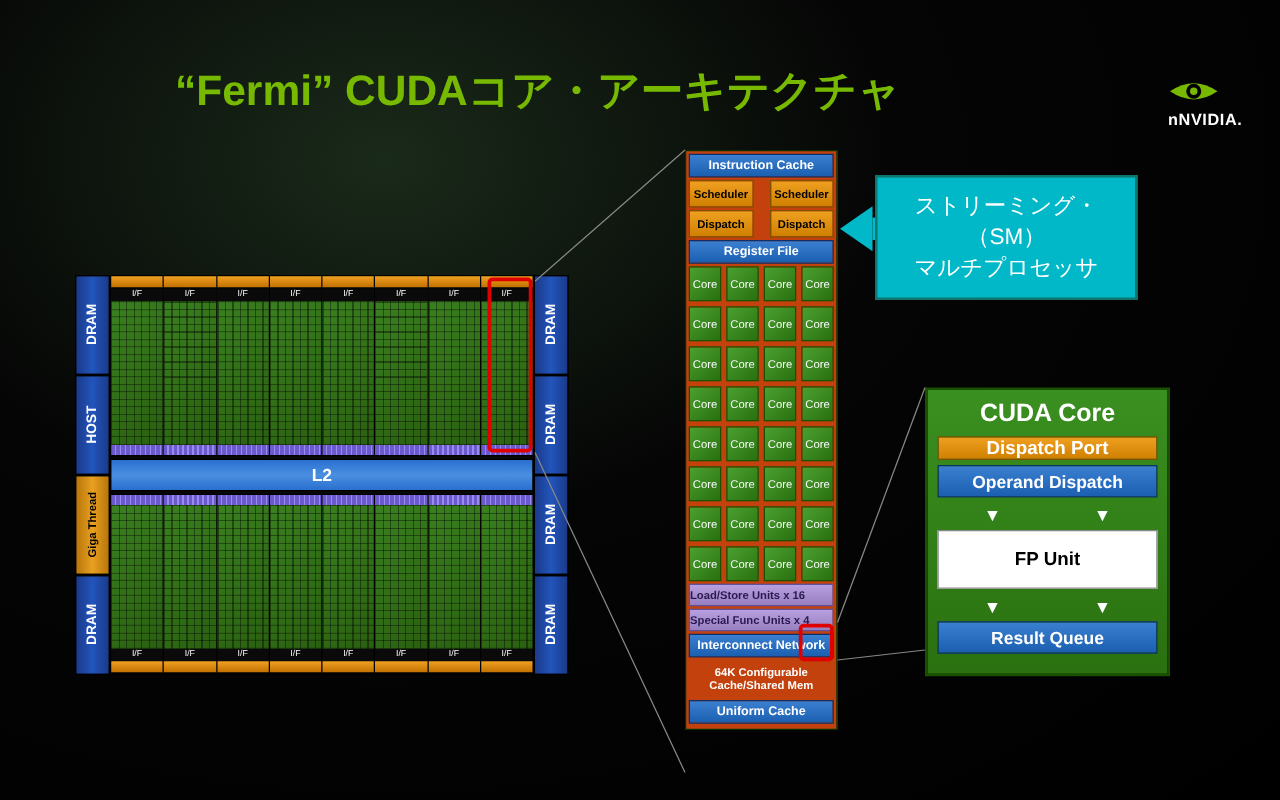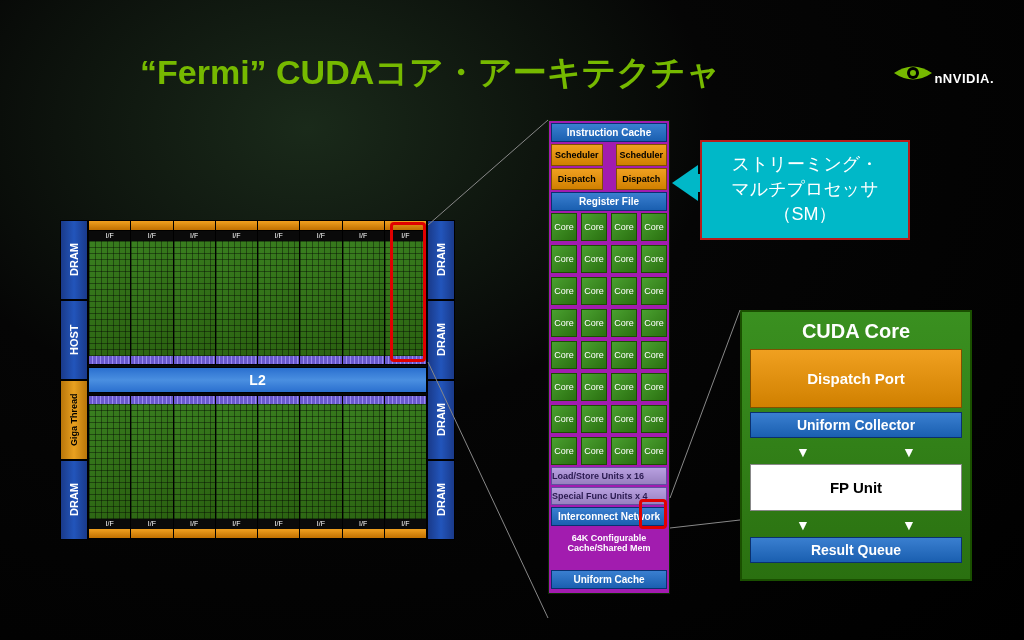--- a/index.html
+++ b/index.html
@@ -10,21 +10,21 @@
     color: #fff;
     position: relative;
     overflow: hidden;
   }
   .title {
     position: absolute; top: 50px; left: 140px;
     color: #76b900; font-size: 34px; font-weight: bold;
   }
   .logo {
     position: absolute; top: 60px; right: 30px;
-    display: flex; align-items: flex-end;
+    display: flex; flex-direction: column; align-items: flex-start;
   }
   .logo-eye {
     width: 42px; height: 26px; position: relative;
   }
   .logo-eye svg { width: 100%; height: 100%; }
   .logo-text { color: #fff; font-size: 13px; font-weight: bold; letter-spacing: 0.5px; margin-top: 2px; }
   .logo-text .n { color: #fff; }
 
   
   .chip {
@@ -70,21 +70,21 @@
   }
   .red-highlight {
     position:absolute; border: 3px solid #e00000; border-radius:4px;
     pointer-events:none;
   }
 
   
   .sm {
     position: absolute; left: 548px; top: 120px;
     width: 122px;
-    background: #a21caf; border: 1px solid #0a3000;
+    background: #c2410c; border: 1px solid #0a3000;
     padding: 2px;
   }
   .sm-bar {
     background: linear-gradient(#3a7fd0,#1a5fb0);
     color:#fff; font-size:10px; font-weight:bold;
     text-align:center; padding:3px 0; margin-bottom:2px;
     border:1px solid #0a3070;
   }
   .sm-pair { display:flex; gap:13px; margin-bottom:2px; }
   .sm-pair > div {
@@ -99,54 +99,54 @@
     border:1px solid #1a5000;
   }
   .sm-purple {
     background: linear-gradient(#b8a0e0,#9880c0);
     color:#2a1a50; font-size:9px; font-weight:bold;
     text-align:left; padding:3px 0; margin-bottom:2px;
     border:1px solid #6050a0;
   }
   .sm-text {
     color:#fff; font-size:9px; font-weight:bold;
-    text-align:center; padding:5px 2px; margin-bottom:12px;
+    text-align:center; padding:5px 2px; margin-bottom:2px;
   }
 
   
   .callout {
     position:absolute; left: 700px; top: 140px;
     width: 210px;
-    background: #00b8c8; border: 2px solid #b91c1c;
+    background: #00b8c8; border: 2px solid #0f766e;
     color:#fff; font-size:18px; text-align:center;
     padding: 10px 6px; line-height:1.4;
   }
   .arrow-left {
     position:absolute; left: 672px; top: 165px;
     width:0; height:0;
     border-top: 18px solid transparent;
     border-bottom: 18px solid transparent;
     border-right: 26px solid #00b8c8;
   }
   .arrow-left::after{
     content:""; position:absolute; left:26px; top:-9px;
     width:6px; height:18px; background:#00b8c8;
   }
 
   
   .cuda {
     position:absolute; left: 740px; top: 310px;
-    width: 232px;
+    width: 196px;
     background: linear-gradient(#3a9020,#2a7010);
     border: 2px solid #1a5000;
     padding: 8px;
   }
   .cuda-title { color:#fff; font-size:20px; font-weight:bold; text-align:center; margin-bottom:6px; }
   .cuda-bar-o { background: linear-gradient(#f0a020,#d08000); color:#fff; font-weight:bold;
-    text-align:center; padding:20px; font-size:15px; border:1px solid #805000; margin-bottom:4px; }
+    text-align:center; padding:0; font-size:15px; border:1px solid #805000; margin-bottom:4px; }
   .cuda-bar-b { background: linear-gradient(#3a7fd0,#1a5fb0); color:#fff; font-weight:bold;
     text-align:center; padding:4px; font-size:14px; border:1px solid #0a3070; margin-bottom:8px; }
   .cuda-units { display:flex; gap:10px; justify-content:center; margin-bottom:8px; }
   .cuda-unit { background:#fff; color:#000; font-weight:bold; font-size:15px;
     padding:14px 10px; border:1px solid #888; flex:1; text-align:center; }
   .cuda-arrows { display:flex; justify-content:space-around; margin: -2px 0 4px; }
   .down-arrow { color:#fff; font-size:14px; }
 
   
   .zoom { position:absolute; pointer-events:none; }
@@ -335,28 +335,28 @@
   <div class="sm-purple">Special Func Units x 4</div>
   <div class="sm-bar">Interconnect Network</div>
   <div class="sm-text" id="cache-shared">64K Configurable<br>Cache/Shared Mem</div>
   <div class="sm-bar">Uniform Cache</div>
   <div class="red-highlight" style="left:90px; top:378px; width:28px; height:30px;"></div>
 </div>
 
 <div class="arrow-left"></div>
 <div class="callout">
   <div>ストリーミング・</div>
+  <div>（SM）</div>
   <div>マルチプロセッサ</div>
-  <div>（SM）</div>
 </div>
 
 <div class="cuda">
   <div class="cuda-title">CUDA Core</div>
   <div class="cuda-bar-o">Dispatch Port</div>
-  <div class="cuda-bar-b">Uniform Collector</div>
+  <div class="cuda-bar-b">Operand Dispatch</div>
   <div class="cuda-arrows">
       <span class="down-arrow">▼</span>
       <span class="down-arrow">▼</span>
     </div>
   <div class="cuda-units">
     <div class="cuda-unit">FP Unit</div>
   </div>
   <div class="cuda-arrows">
       <span class="down-arrow">▼</span>
       <span class="down-arrow">▼</span>

